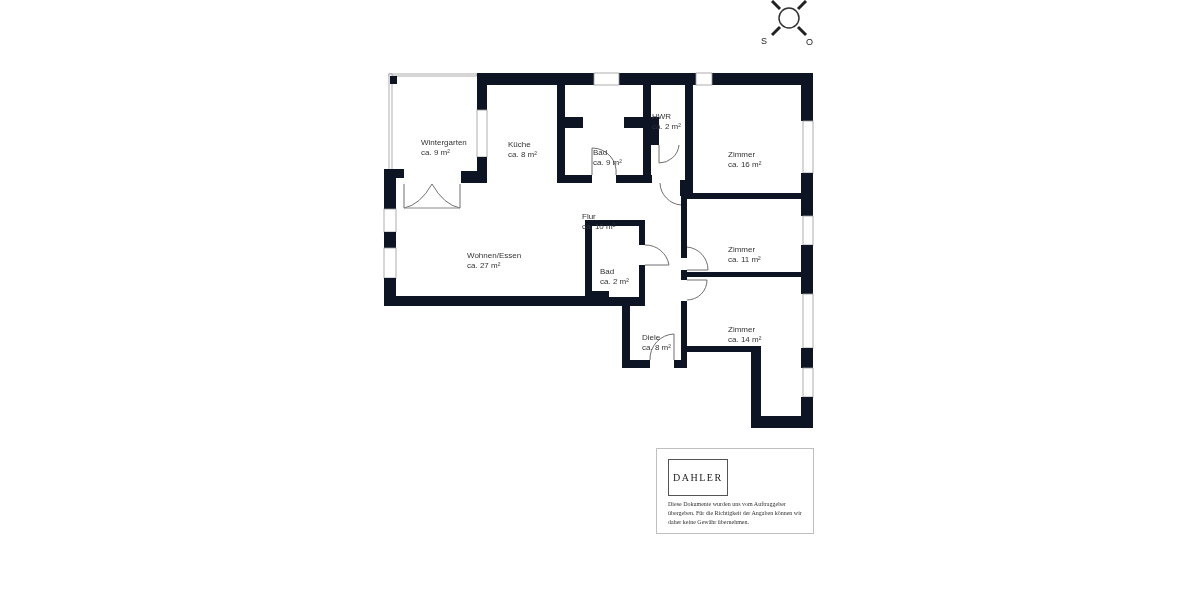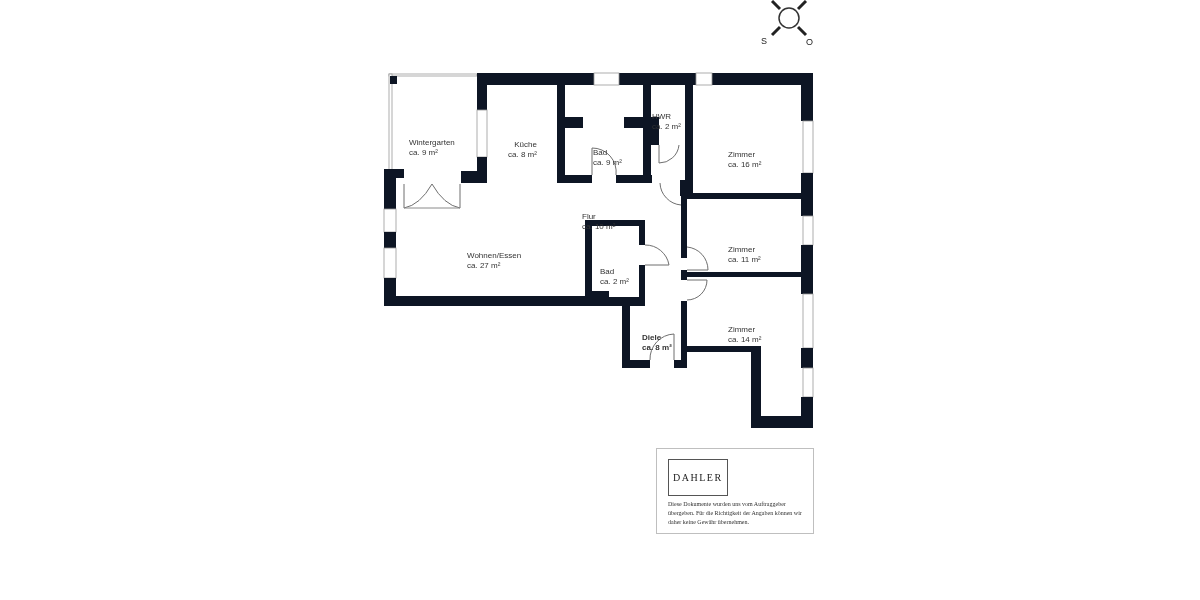--- a/index.html
+++ b/index.html
@@ -120,25 +120,25 @@
     <line x1="772" y1="1" x2="780" y2="9" stroke="#222" stroke-width="3"></line>
     <line x1="806" y1="1" x2="798" y2="9" stroke="#222" stroke-width="3"></line>
     <line x1="772" y1="35" x2="780" y2="27" stroke="#222" stroke-width="3"></line>
     <line x1="806" y1="35" x2="798" y2="27" stroke="#222" stroke-width="3"></line>
   </g>
 </svg>
 
 <div class="compass-l" style="left:761px;top:36px;">S</div>
 <div class="compass-l" style="left:806px;top:37px;">O</div>
 
-<div class="lbl" style="left:409px;top:119px;">
+<div class="lbl" style="left:421px;top:119px;">
   <div>Wintergarten</div>
   <div>ca. 9 m²</div>
 </div>
-<div class="lbl" style="left:508px;top:121px;text-align:right;">
+<div class="lbl" style="left:508px;top:121px;">
   <div>Küche</div>
   <div>ca. 8 m²</div>
 </div>
 <div class="lbl" style="left:593px;top:129px;">
   <div>Bad</div>
   <div>ca. 9 m²</div>
 </div>
 <div class="lbl" style="left:652px;top:93px;">
   <div>HWR</div>
   <div>ca. 2 m²</div>
@@ -160,21 +160,21 @@
   <div>ca. 2 m²</div>
 </div>
 <div class="lbl" style="left:728px;top:226px;">
   <div>Zimmer</div>
   <div>ca. 11 m²</div>
 </div>
 <div class="lbl" style="left:728px;top:306px;">
   <div>Zimmer</div>
   <div>ca. 14 m²</div>
 </div>
-<div class="lbl" style="left:642px;top:314px;font-weight:bold;">
+<div class="lbl" style="left:642px;top:314px;">
   <div>Diele</div>
   <div>ca. 8 m²</div>
 </div>
 
 <div class="card">
   <div class="logo">DAHLER</div>
   <div class="disc">Diese Dokumente wurden uns vom Auftraggeber übergeben. Für die Richtigkeit der Angaben können wir daher keine Gewähr übernehmen.</div>
 </div>
 
 </body></html>

